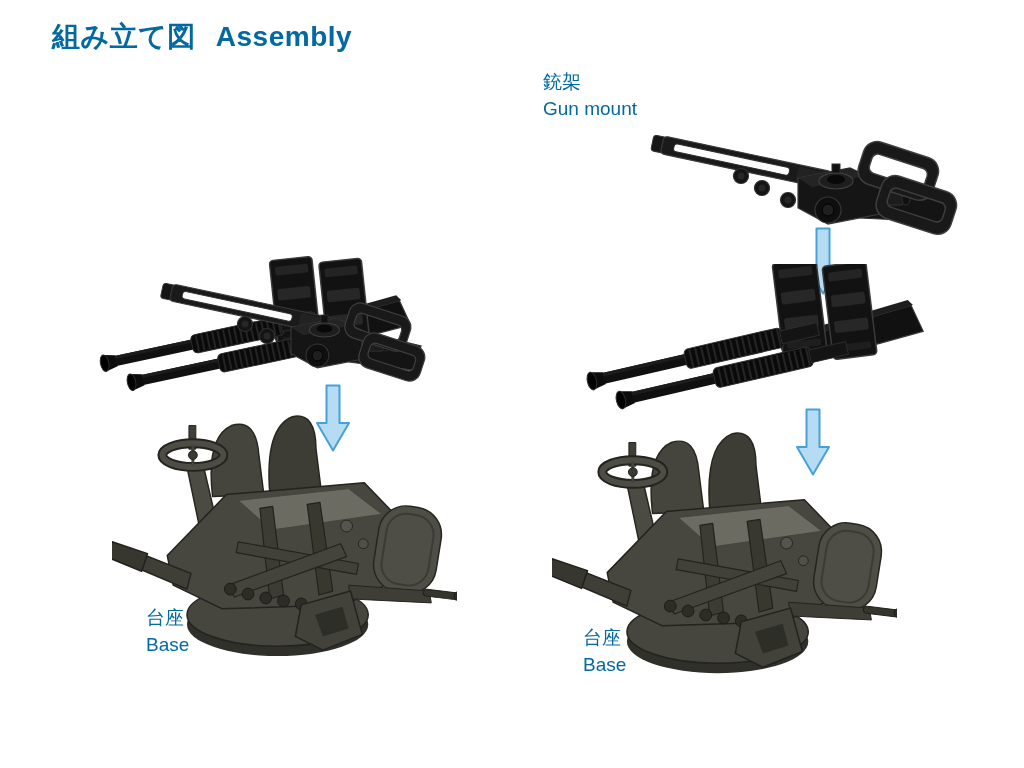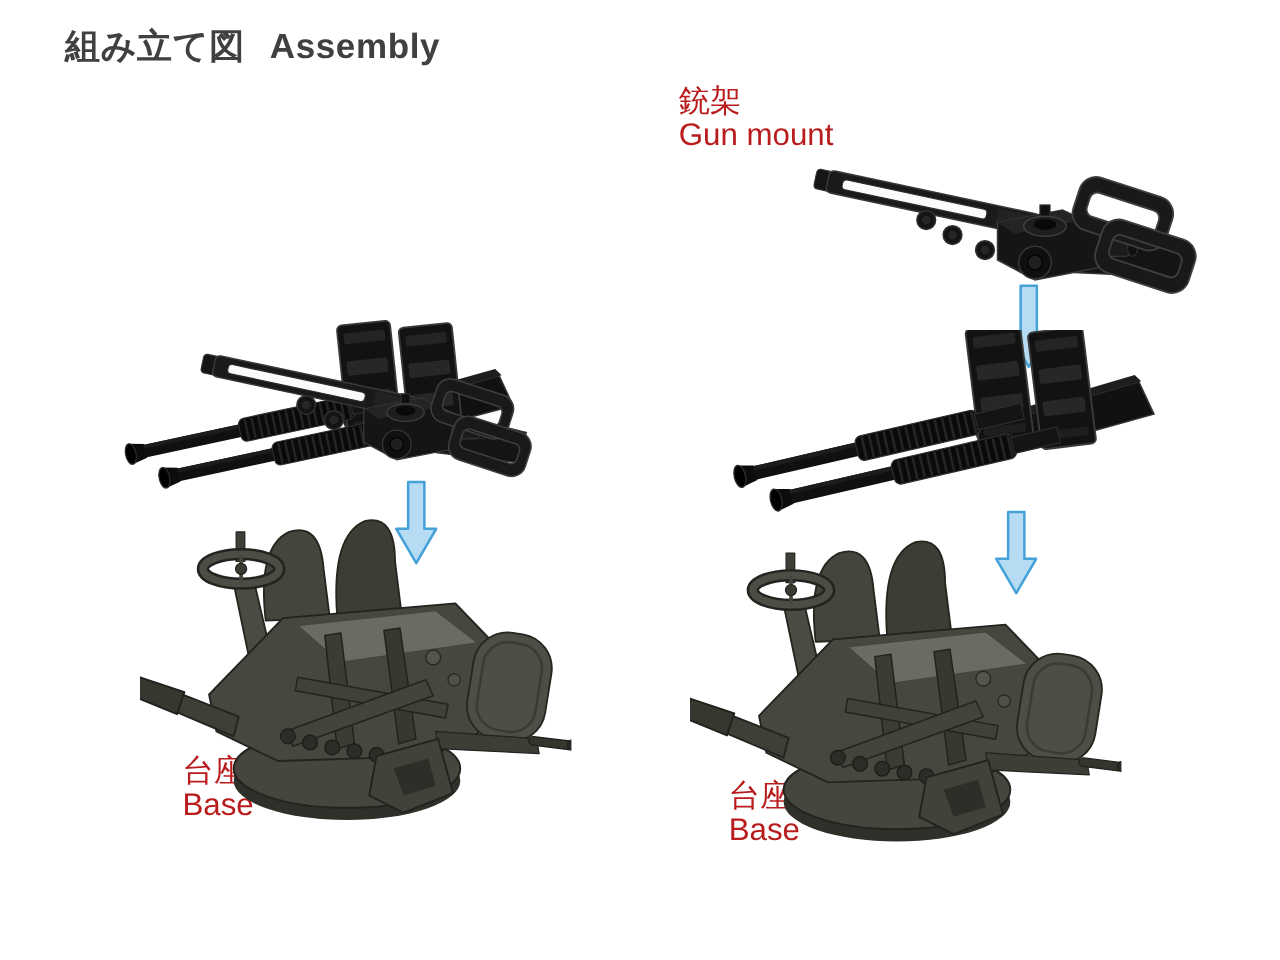--- a/index.html
+++ b/index.html
@@ -2,25 +2,25 @@
 <html><head>
 <meta charset="utf-8">
 <style>
   html,body{margin:0;padding:0;background:#e8e8e8;}
   .slide{
     position:relative;width:1024px;height:768px;background:#ffffff;
     overflow:hidden;font-family:"Liberation Sans","DejaVu Sans",sans-serif;color:#1a1a1a;
   }
   .title{
     position:absolute;left:52px;top:18px;margin:0;
-    font-size:28px;font-weight:bold;color:#404040;letter-spacing:0.5px;
+    font-size:28px;font-weight:bold;color:#0369a1;letter-spacing:0.5px;
   }
   .title-en{margin-left:20px;}
   .label{
-    position:absolute;font-size:25px;line-height:27px;color:#b91c1c;
+    position:absolute;font-size:19px;line-height:27px;color:#0369a1;
     white-space:nowrap;
   }
   .fig,.arrow{position:absolute;}
   .defs-svg{position:absolute;width:0;height:0;}
 </style>
 </head>
 <body>
 
 <div class="slide">
 

